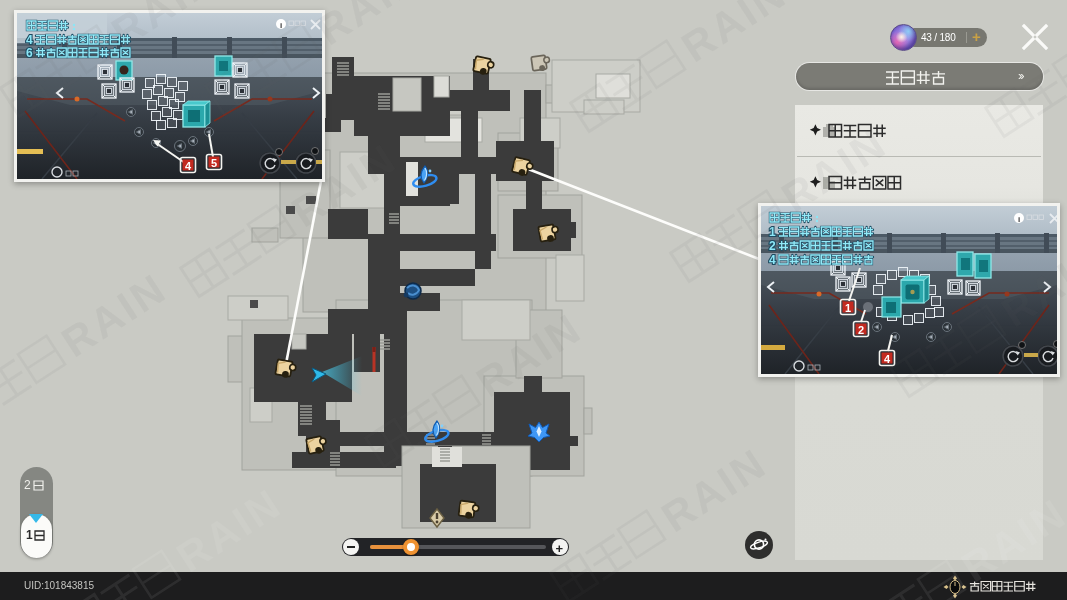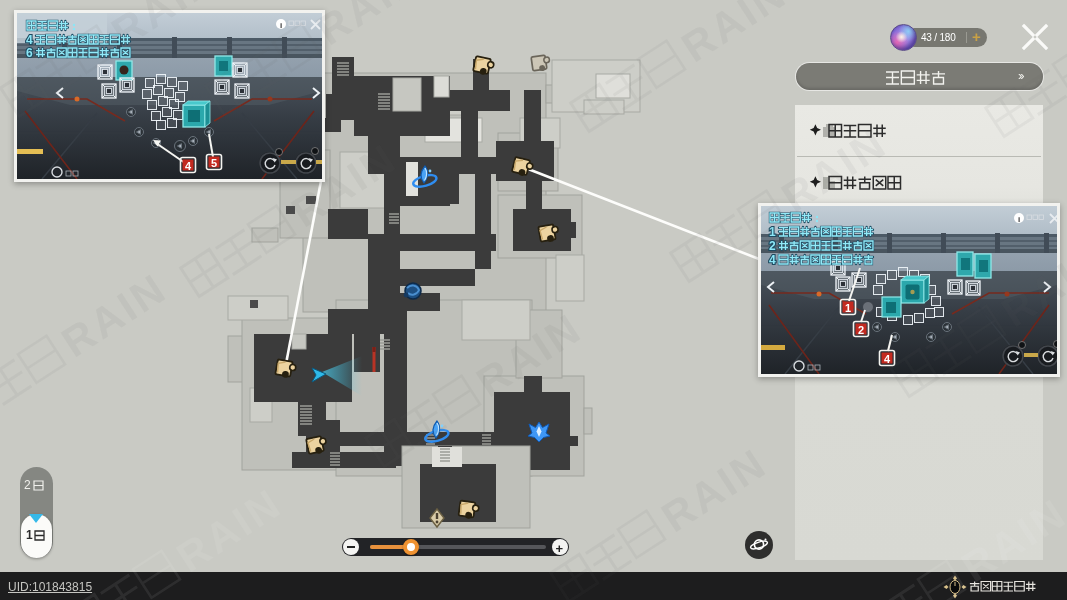--- a/index.html
+++ b/index.html
@@ -257,21 +257,21 @@
 </svg>
 
 <div class="abs" style="left:745px;top:531px;width:28px;height:28px;background:#2e2e2d;border-radius:50%;z-index:3;"></div>
 <svg class="abs" width="28" height="28" viewBox="0 0 28 28" style="left:745px;top:531px;z-index:4;">
   <circle cx="14" cy="13.5" r="4.6" fill="none" stroke="#fff" stroke-width="1.7"></circle>
   <ellipse cx="14" cy="14" rx="8.8" ry="2.8" fill="none" stroke="#fff" stroke-width="1.3" transform="rotate(-18 14 14)"></ellipse>
   <circle cx="20.5" cy="8.5" r="1" fill="#fff"></circle>
 </svg>
 
 <div class="abs" style="left:0;top:572px;width:1067px;height:28px;background:#1d1d1e;z-index:10;"></div>
-<div class="abs" style="left:8px;top:580px;color:#c5c5c1;font-size:12px;z-index:11;text-decoration:underline;">UID:101843815</div>
+<div class="abs" style="left:24px;top:580px;color:#c5c5c1;font-size:10px;z-index:11;">UID:101843815</div>
 <svg class="abs" width="26" height="26" viewBox="0 0 26 26" style="left:942px;top:574px;z-index:11;">
   <ellipse cx="13" cy="13" rx="5" ry="6.5" fill="#0a0a0a" stroke="#d8c08a" stroke-width="1"></ellipse>
   <line x1="13" y1="8" x2="13" y2="12" stroke="#d8c08a" stroke-width="1"></line>
   <path d="M13 1.5 L15 4.5 L13 6.5 L11 4.5 Z" fill="#d8c08a"></path>
   <path d="M13 24.5 L15 21.5 L13 19.5 L11 21.5 Z" fill="#d8c08a"></path>
   <path d="M1.5 13 L4.5 11 L6.5 13 L4.5 15 Z" fill="#d8c08a"></path>
   <path d="M24.5 13 L21.5 11 L19.5 13 L21.5 15 Z" fill="#d8c08a"></path>
 </svg>
 <svg class="abs" width="76" height="13" viewBox="0 0 84 14" style="left:969px;top:580px;z-index:11;">
 <path d="M6.25 1.5 v4.7250000000000005 M1.0 3.81 h10.5 M2.26 6.75 h7.98 v5.25 h-7.98 Z" fill="none" stroke="#e8e6e0" stroke-width="1.3"></path>

